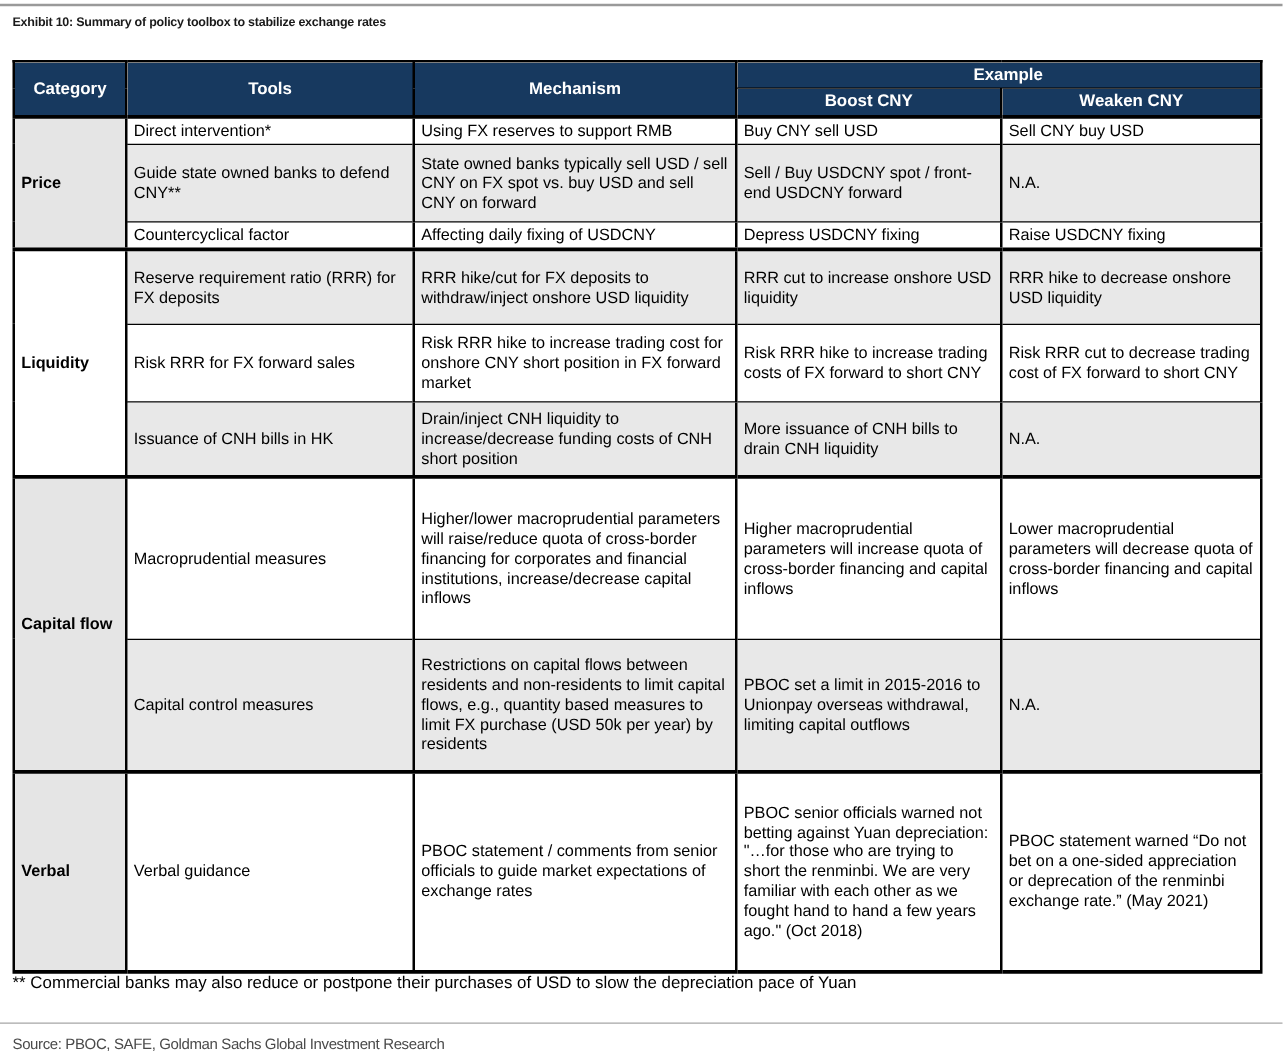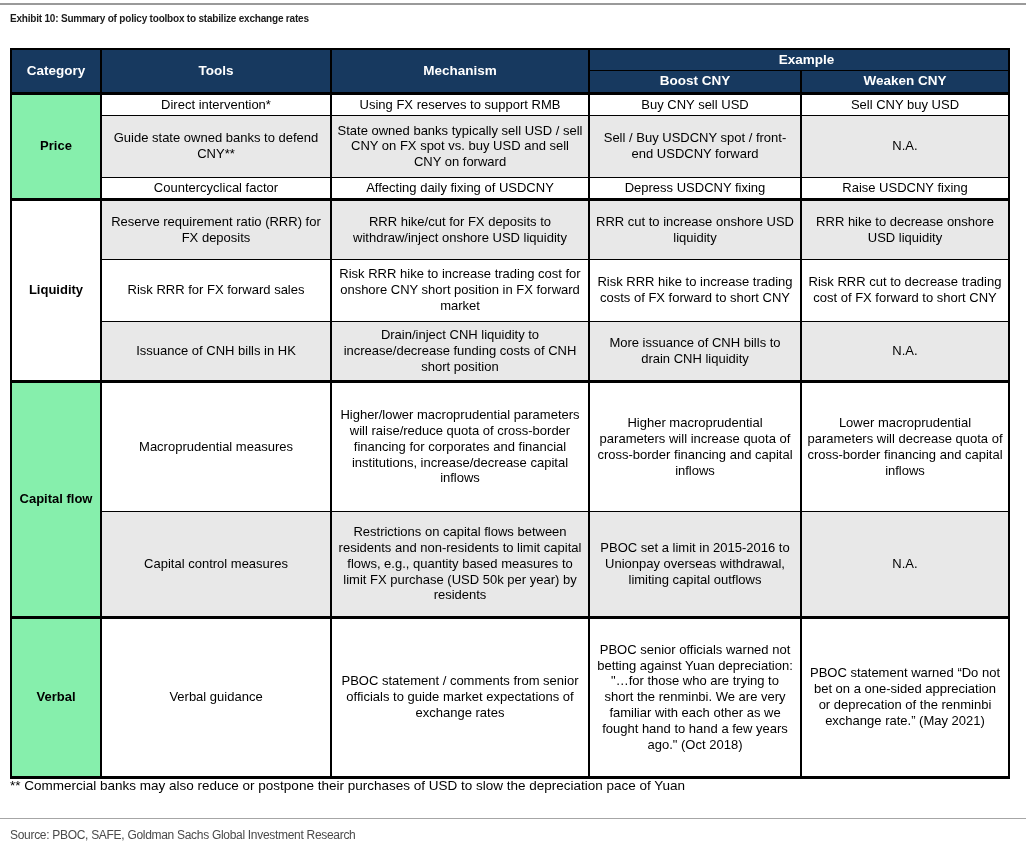--- a/index.html
+++ b/index.html
@@ -24,39 +24,39 @@
     width:998px;
     border-collapse:collapse;
     table-layout:fixed;
     font-size:13px;
     line-height:1.22;
   }
   table.policy td, table.policy th{
     border:2px solid #000;
     padding:2px 5px;
     vertical-align:middle;
-    text-align:center;
+    text-align:left;
     overflow:hidden;
   }
   
   table.policy tbody td{border-top-width:1px;border-bottom-width:1px;}
   
   table.policy tr.section-start td{border-top-width:3px;}
   table.policy tr.section-end td{border-bottom-width:3px;}
   table.policy thead th{
     background:#17395F;
     color:#ffffff;
     font-weight:bold;
     text-align:center;
     font-size:13.5px;
   }
   table.policy thead tr.sub th{border-top-width:1px;}
   table.policy thead th.example{border-bottom-width:1px;padding-left:20px;}
   td.cat{
-    text-align:center;font-weight:bold;background:#86efac;
+    text-align:center;font-weight:bold;background:#e5e5e5;
   }
   tr.alt td{background:#E8E8E8;}
   tr.alt td.cat{background:#ffffff;}
   
   tr.h19{height:19px;} tr.h60{height:60px;} tr.h62{height:62px;}
   tr.h130{height:130px;} tr.h106{height:106px;} tr.h160{height:160px;}
   .footnotes{
     position:absolute;top:776px;left:10px;width:1000px;
     font-size:13.5px;color:#000;line-height:1.5;
   }

